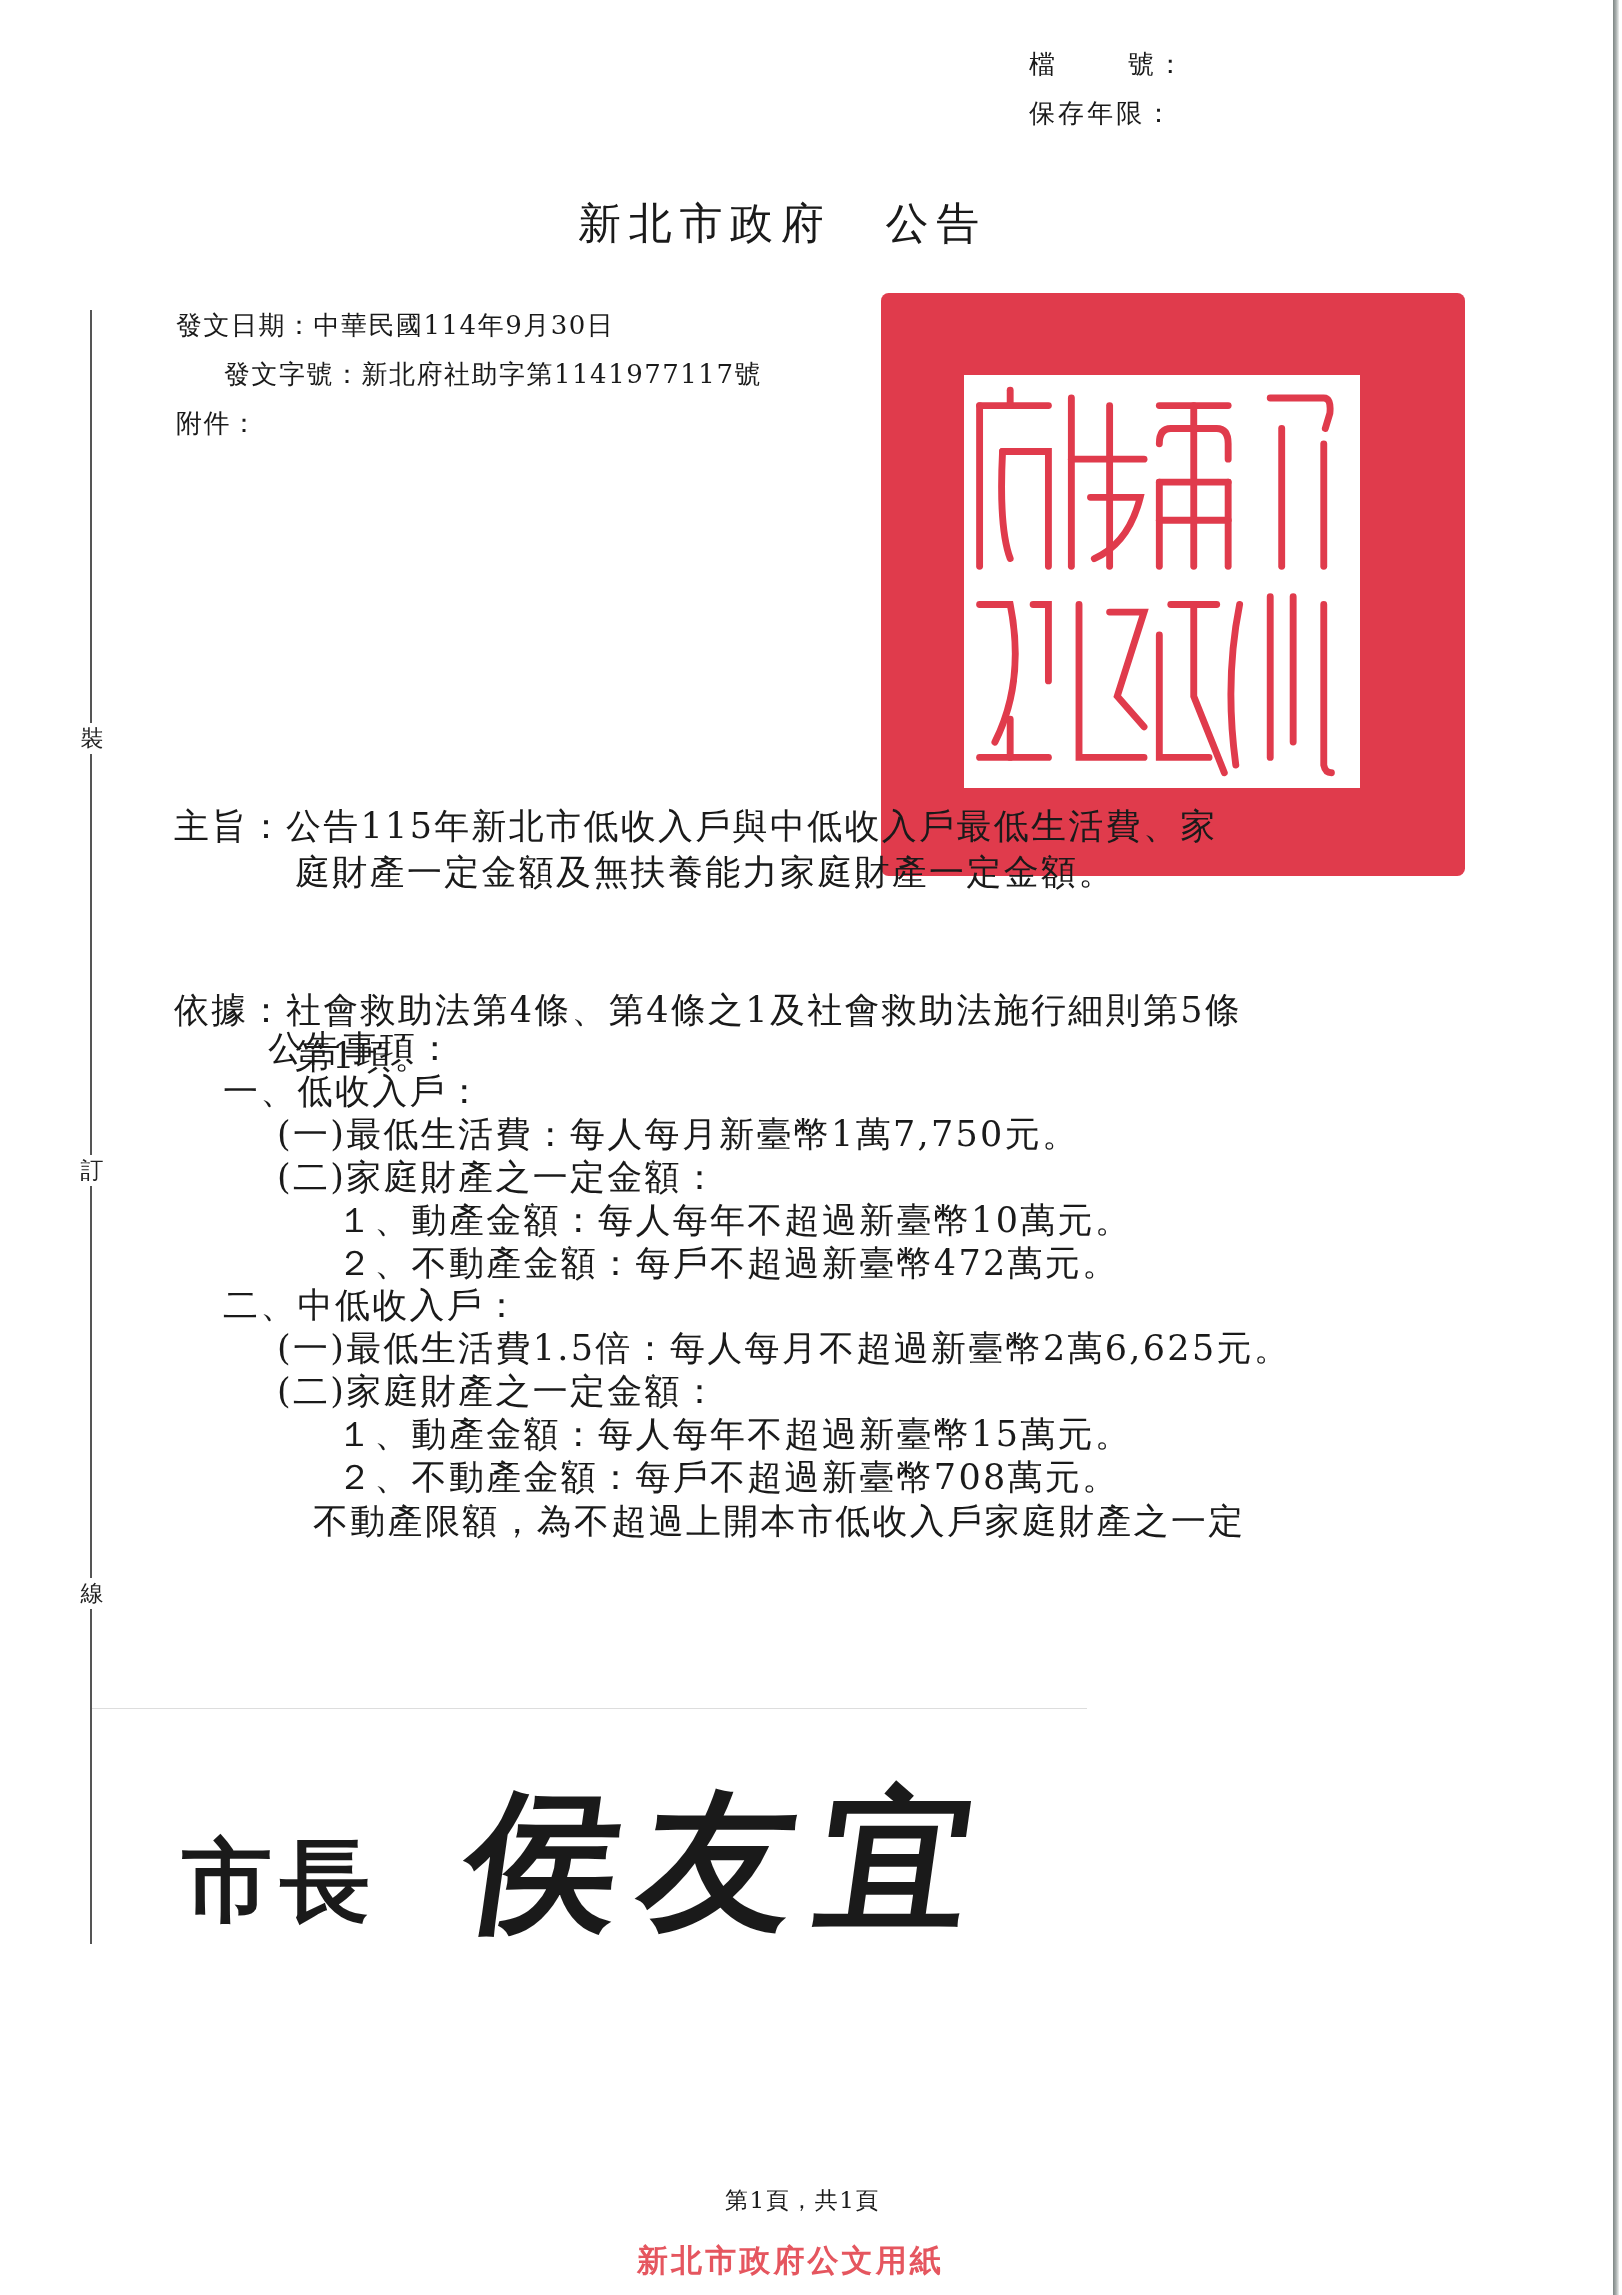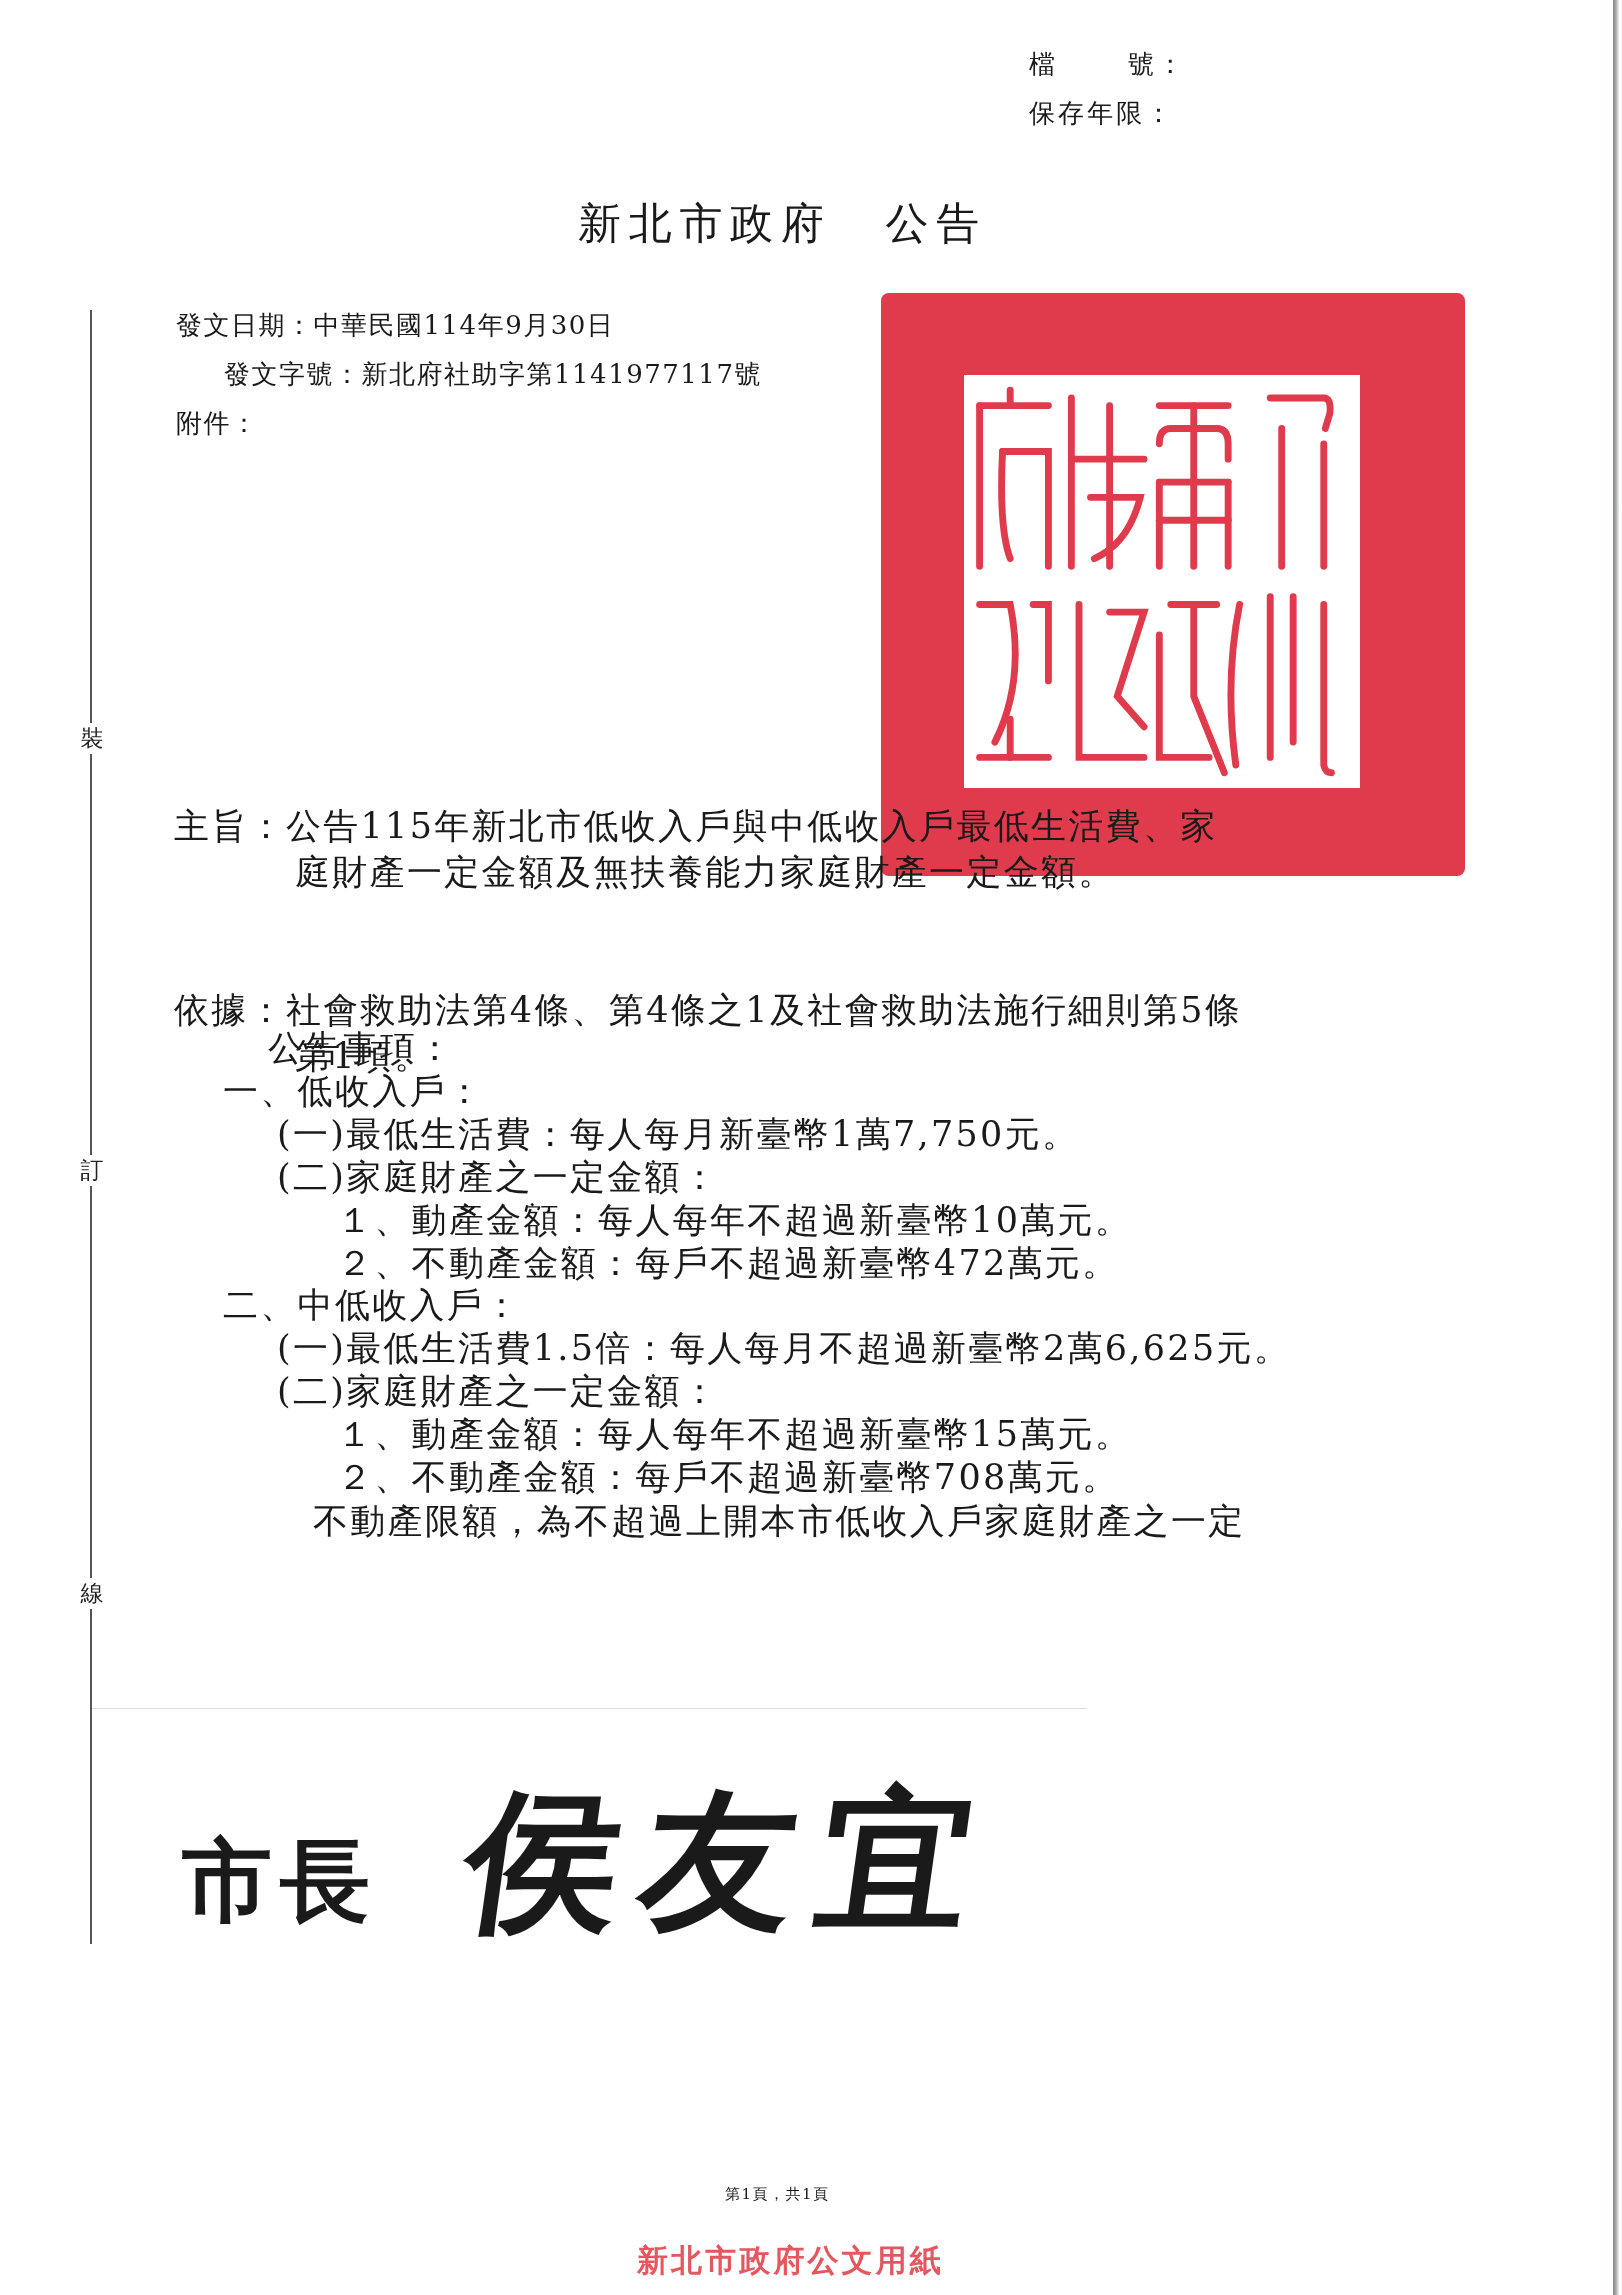--- a/index.html
+++ b/index.html
@@ -46,21 +46,21 @@
   .body-text { font-size: 35px; letter-spacing: 2.3px; line-height: 46px; }
   .lbl { display: inline-block; }
   .ink { position: relative; z-index: 2; }
 
   
   .sig-line { position: absolute; left: 92px; top: 1708px; width: 995px; height: 0.8px; background: #ddd; }
   .sig-title { font-family: Liberation Sans, sans-serif; font-weight: bold; font-size: 90px; letter-spacing: 7.7px; }
   .sig-name { font-family: "DejaVu Serif", serif; font-weight: bold; font-size: 153px; letter-spacing: 23px; transform: skewX(-8deg); }
 
   
-  .page-num { font-size: 15px; letter-spacing: 1.5px; }
+  .page-num { font-size: 23px; letter-spacing: 1.5px; }
   .paper-label { font-family: "DejaVu Sans", sans-serif; font-size: 31px; letter-spacing: 3.1px; color: #e5565f; font-weight: bold; }
 </style>
 </head>
 <body>
 
 <div class="edge"></div>
 
 <div class="abs meta-line" style="left:1029px; top:47px;">
   <span>檔</span><span class="gap"></span><span>號：</span>
 </div>

